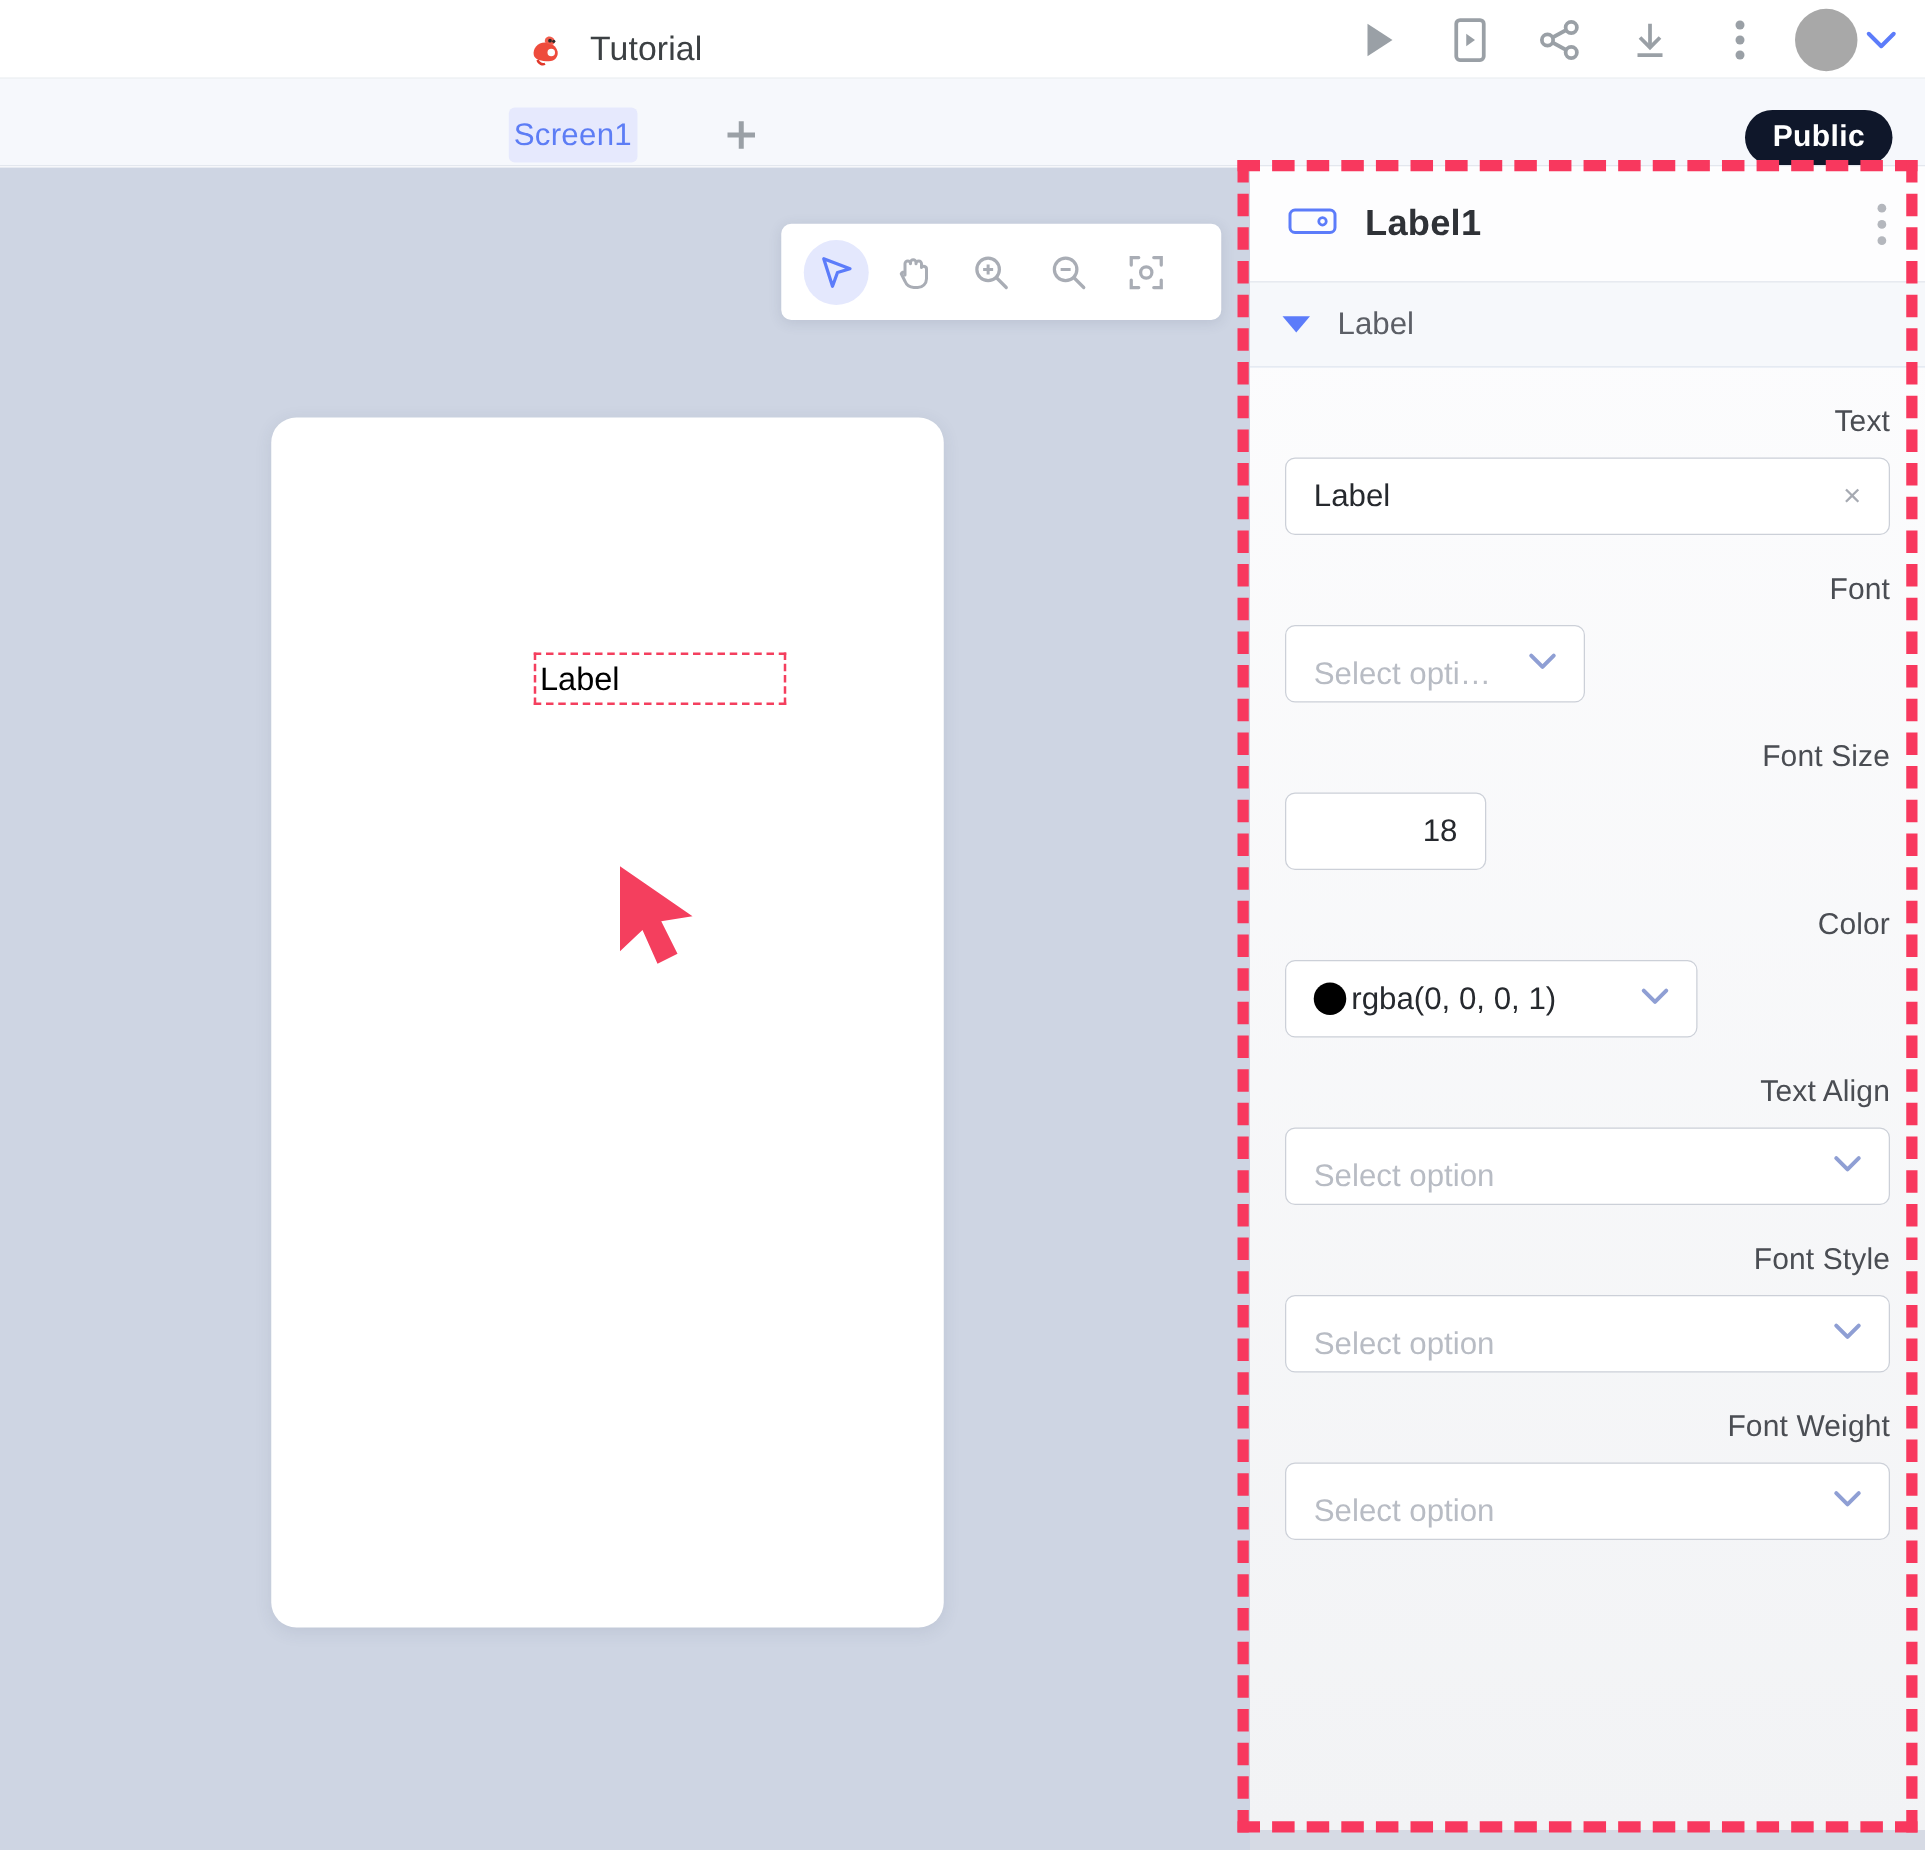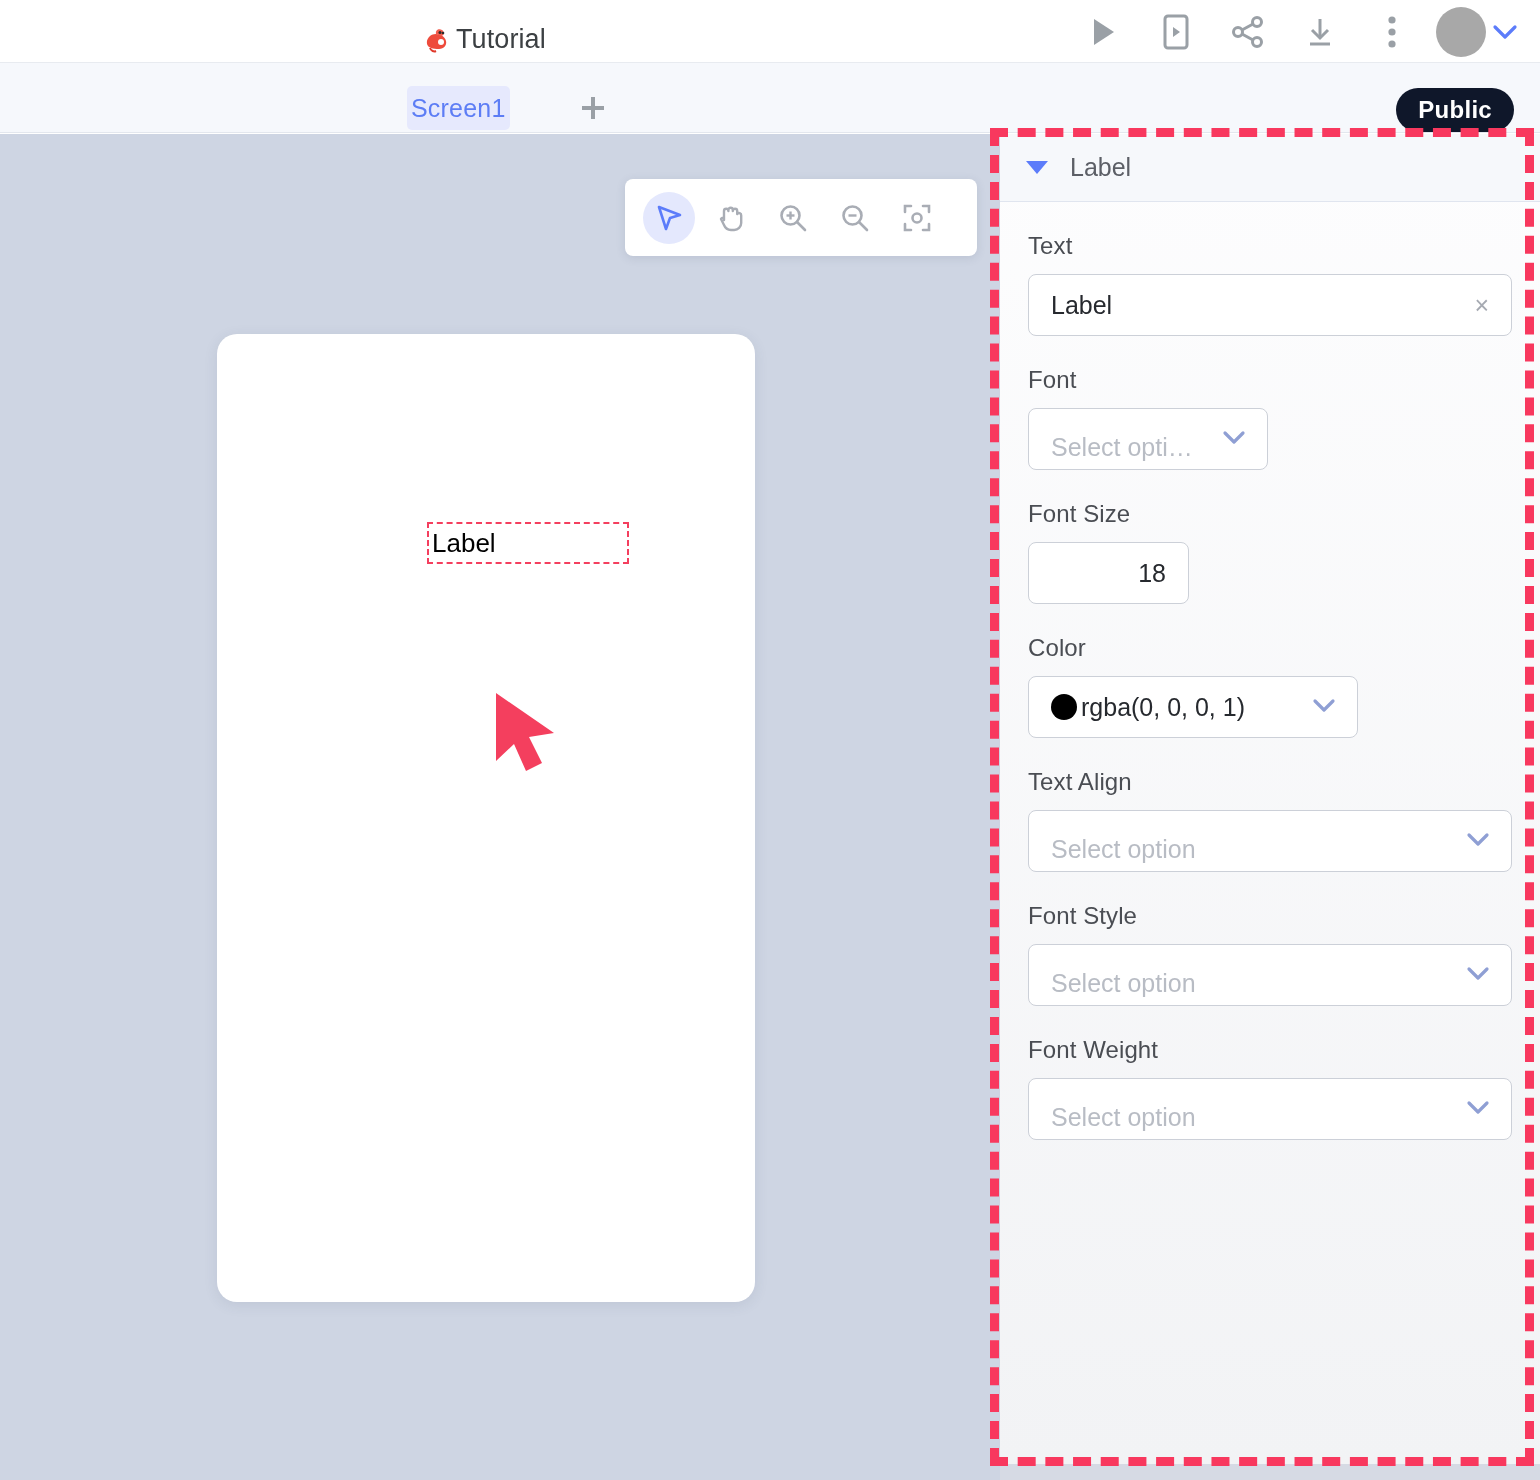--- a/index.html
+++ b/index.html
@@ -14,21 +14,21 @@
   
   #topbar {
     position: absolute; left: 0; top: 0;
     width: 1540px; height: 63px;
     background: #ffffff;
     border-bottom: 1px solid #e8ebf0;
     display: flex; align-items: center;
   }
   #brand {
     position: absolute; left: 420px; top: 0; height: 79px;
-    display: flex; align-items: center; gap: 2px;
+    display: flex; align-items: center; gap: 18px;
   }
   #brand-logo {
     width: 34px; height: 34px;
     border-radius: 4px;
     display: flex; align-items: center; justify-content: center;
     font-size: 26px; line-height: 1;
   }
   #brand-title {
     font-size: 27px; color: #3c4043; font-weight: 500;
     letter-spacing: .1px;
@@ -175,20 +175,21 @@
     border-right: 11px solid transparent;
     border-top: 13px solid #5c7cfa;
   }
 
   #props { padding: 0 28px; }
   .field { margin-top: 30px; }
   .field-label {
     font-size: 24px; color: #4a4d53;
     margin-bottom: 14px; display: block;
     letter-spacing: .1px;
+    text-align: right;
   }
   .control {
     position: relative;
     height: 62px;
     border: 1px solid #ccd0d8;
     border-radius: 8px;
     background: #ffffff;
     display: flex; align-items: center;
     padding: 0 22px;
     cursor: pointer;
@@ -350,20 +351,34 @@
     </div>
   </div>
 
   <svg id="cursor-arrow" width="80" height="88" viewBox="0 0 80 88">
     <path d="M6 4 L6 72 L24 55 L36 82 L52 74 L39 48 L64 44 Z" fill="#f43f5e"></path>
   </svg>
 </div>
 
 <div id="panel">
 
+  <div id="panel-header">
+    <span>
+      <svg width="40" height="26" viewBox="0 0 40 26">
+        <rect x="2" y="4" width="36" height="18" rx="4" fill="none" stroke="#5c7cfa" stroke-width="2.4"></rect>
+        <circle cx="28" cy="13" r="3" fill="none" stroke="#5c7cfa" stroke-width="2.2"></circle>
+      </svg>
+    </span>
+    <span id="panel-title">Label1</span>
+    <span id="panel-menu">
+      <i></i>
+        <i></i>
+        <i></i>
+    </span>
+  </div>
 
   <div id="section-header">
     <span id="section-caret"></span>
     <span id="section-title">Label</span>
   </div>
 
   <div id="props">
 
     <div class="field">
       <span class="field-label">Text</span>

